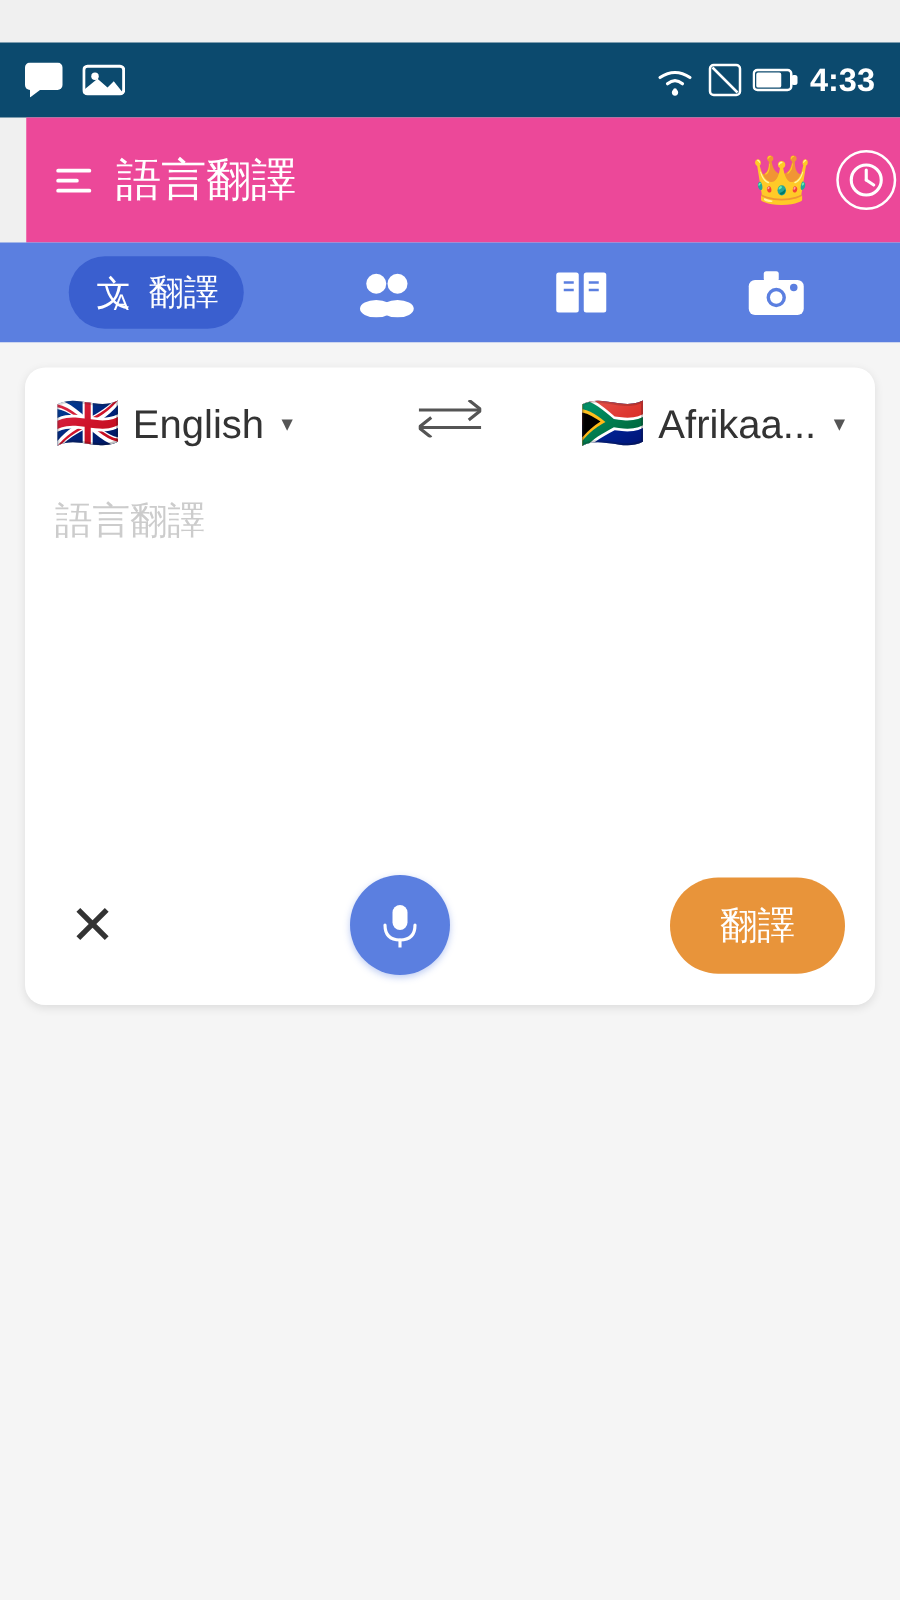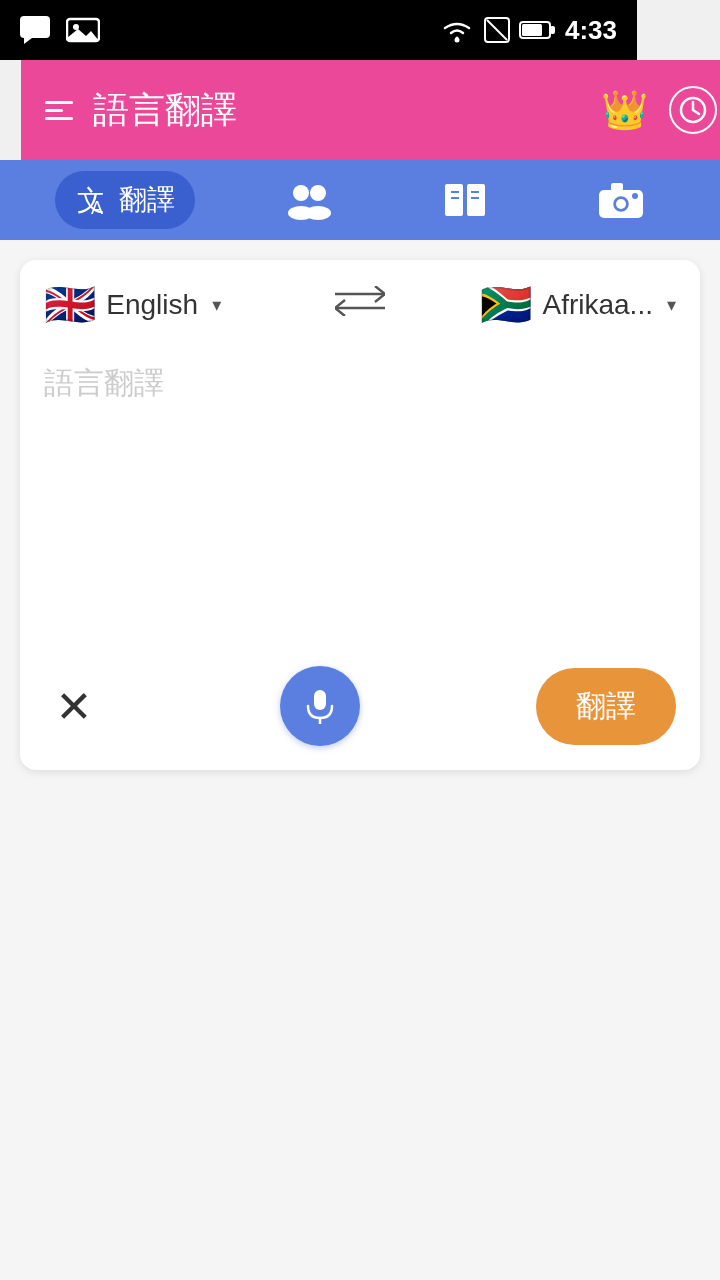--- a/index.html
+++ b/index.html
@@ -8,27 +8,28 @@
     body {
       width: 720px;
       min-height: 1280px;
       background: #f0f0f0;
       font-family: 'Arial', sans-serif;
       overflow-x: hidden;
     }
 
     
     .status-bar {
-      width: 637px;
+      width: 720px;
       height: 60px;
-      background: #000000;
+      background: #0c4a6e;
       display: flex;
       align-items: center;
       justify-content: space-between;
       padding: 0 20px;
+      margin-top: 34px;
     }
 
     .status-left {
       display: flex;
       gap: 12px;
       align-items: center;
     }
 
     .status-right {
       display: flex;
@@ -160,21 +161,21 @@
       cursor: pointer;
       flex: 1;
     }
 
     .flag-icon {
       font-size: 42px;
       line-height: 1;
     }
 
     .lang-name {
-      font-size: 28px;
+      font-size: 32px;
       color: #333;
     }
 
     .dropdown-arrow {
       font-size: 18px;
       color: #555;
       margin-left: 4px;
     }
 
     .swap-icon {

